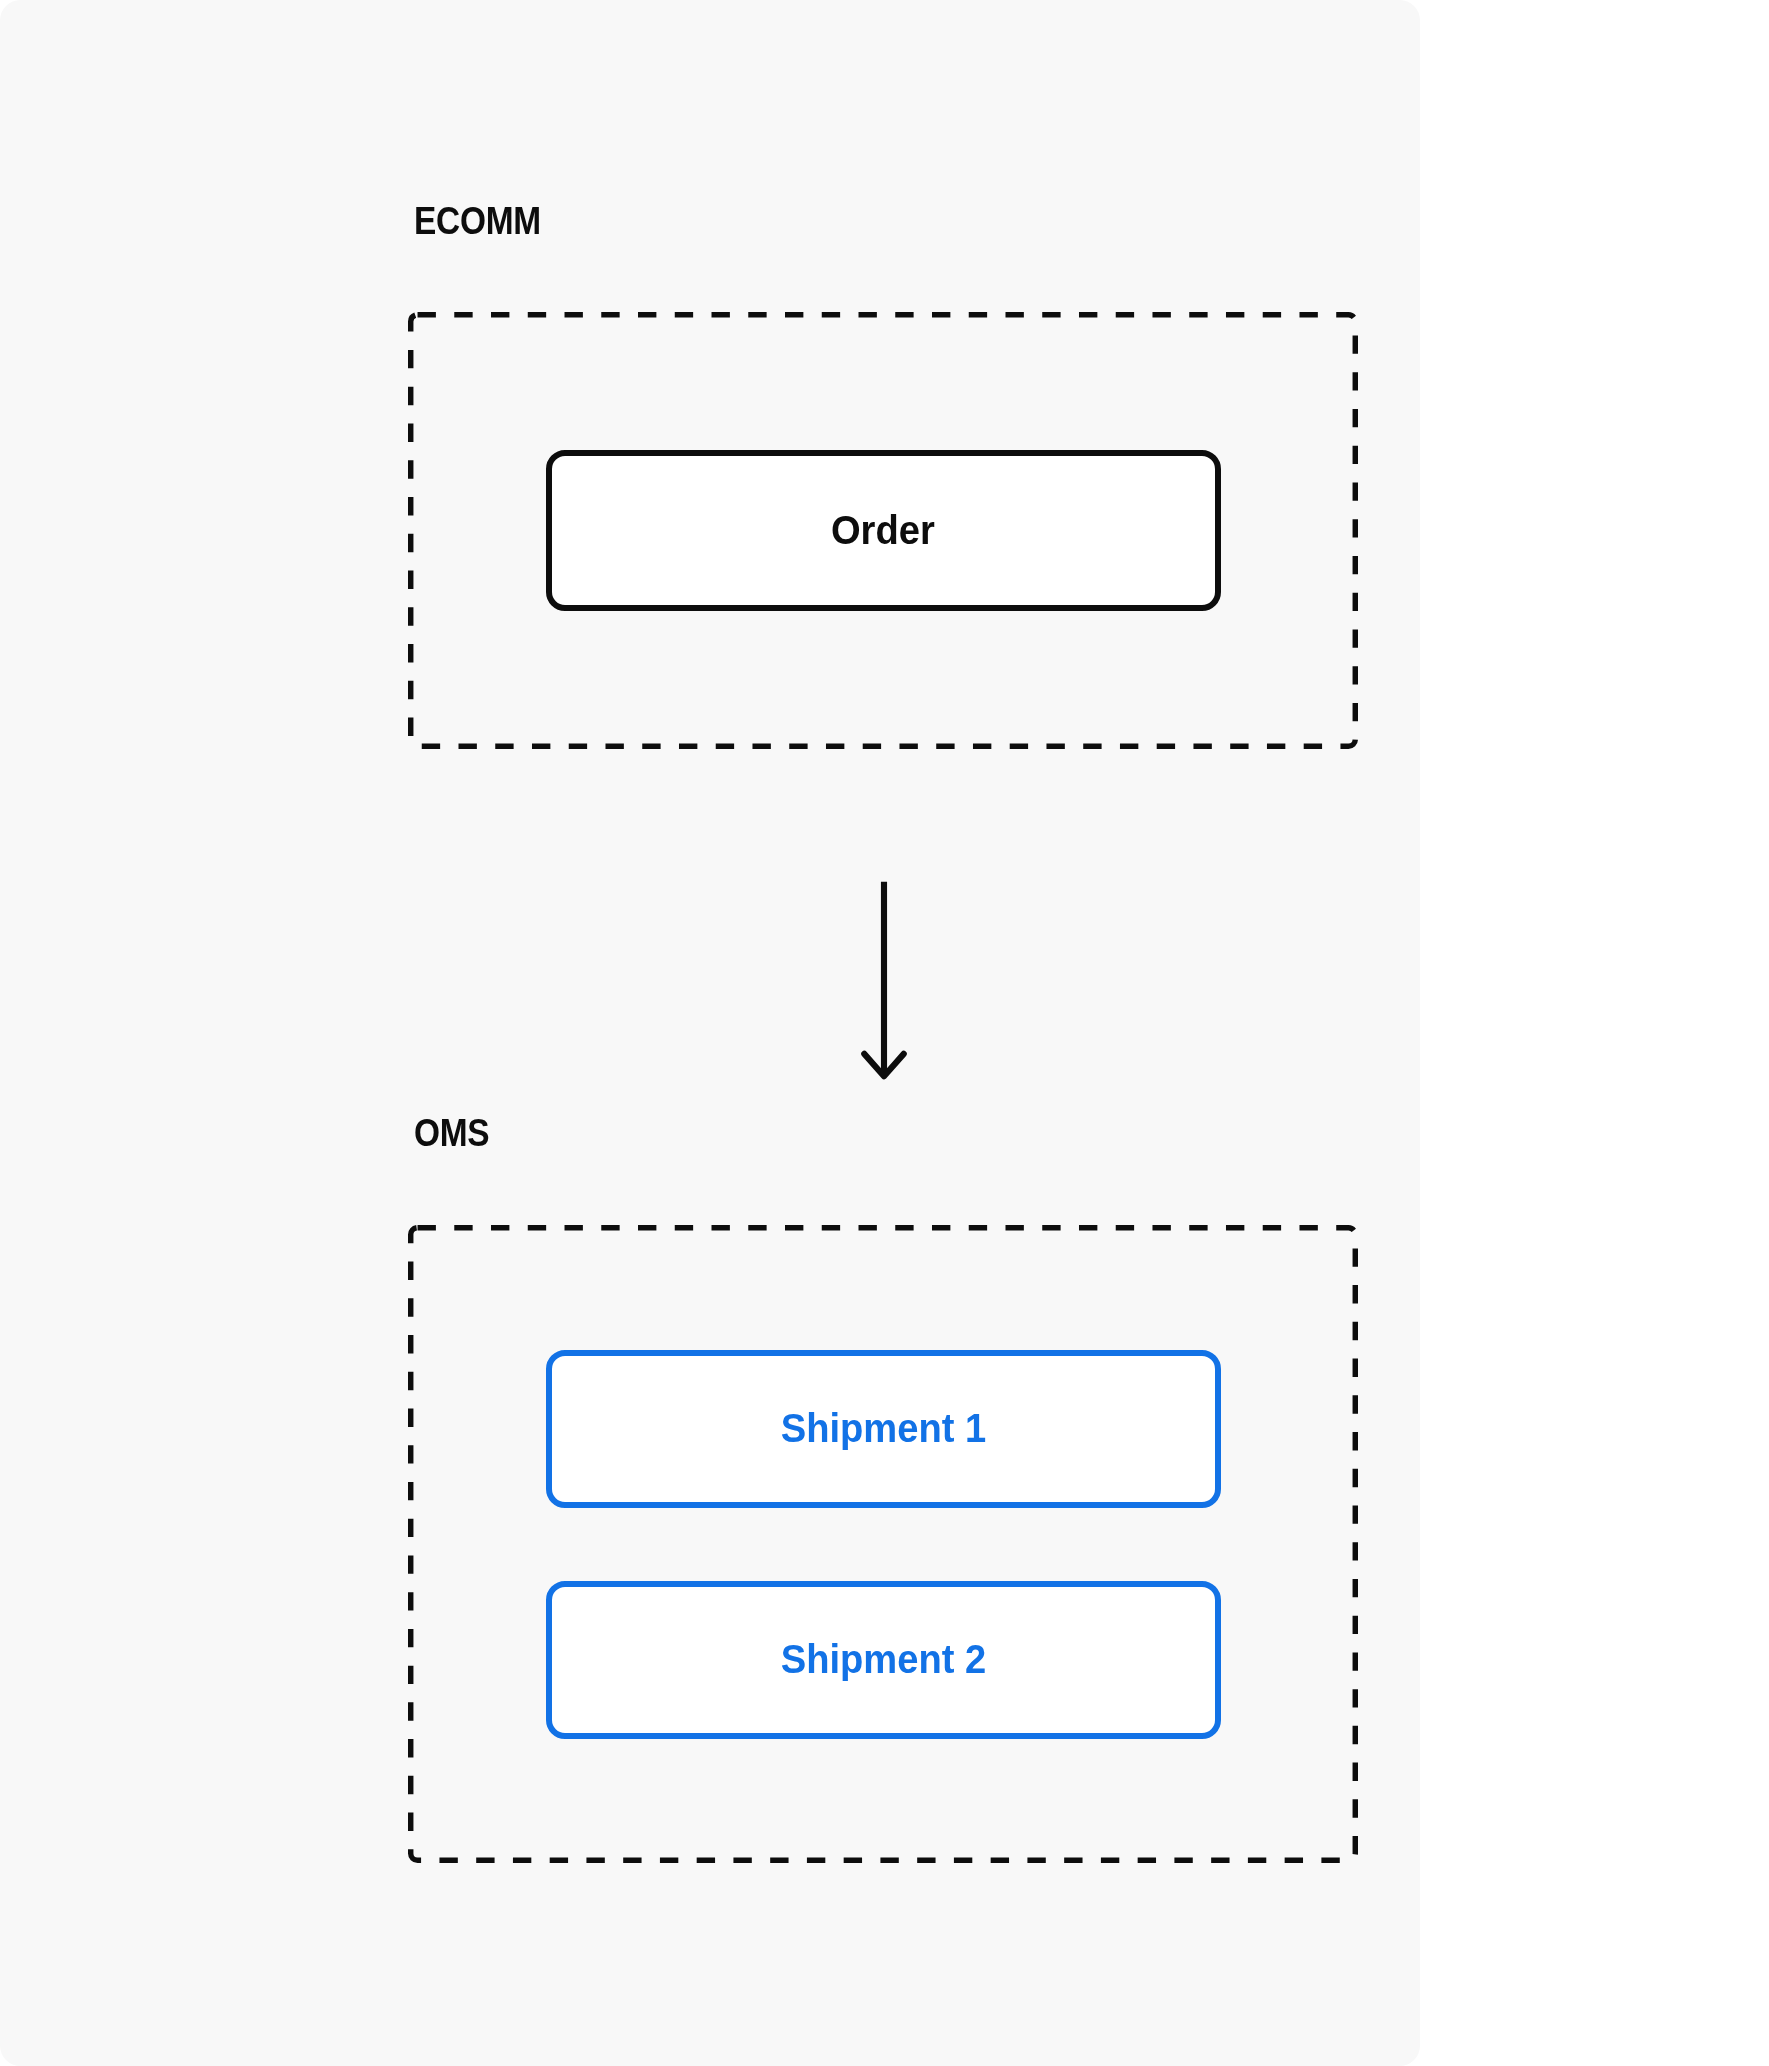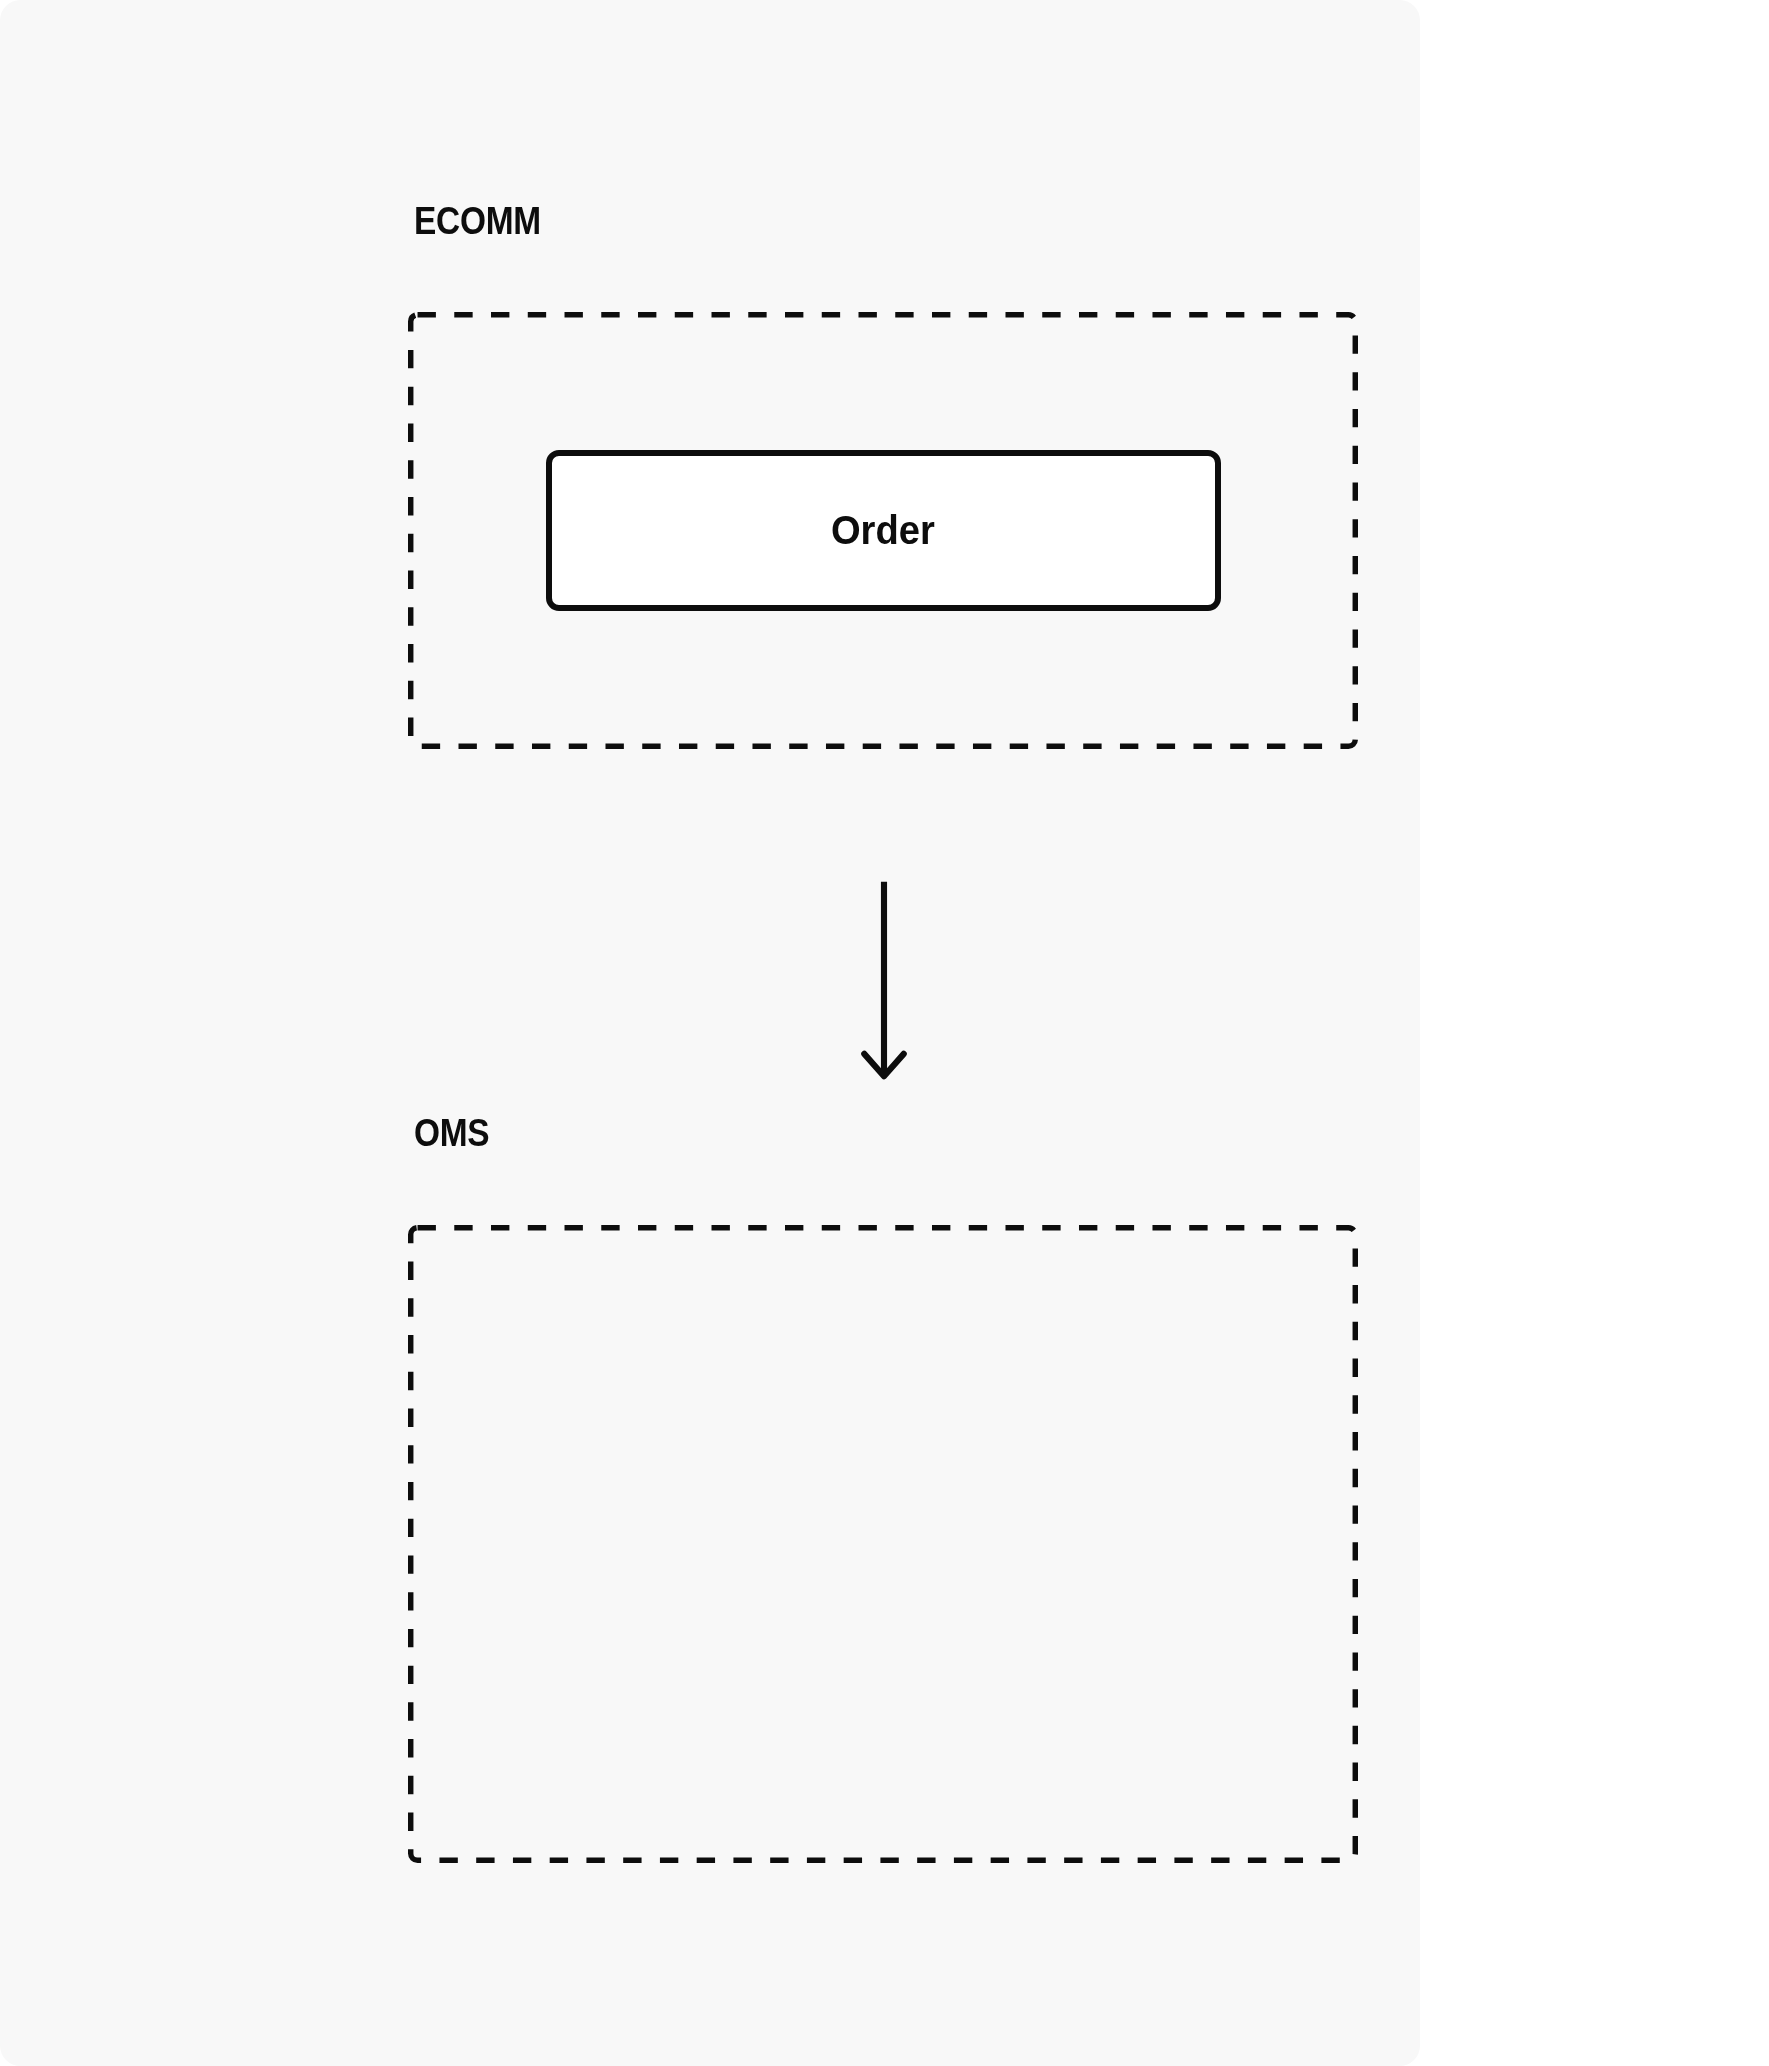--- a/index.html
+++ b/index.html
@@ -55,21 +55,21 @@
     stroke: var(--ink, #0d0d0d);
     stroke-width: 8px;
     stroke-dasharray: 27 27;
   }
 
   .node {
     width: 675px;
     height: 161px;
     box-sizing: border-box;
     background: var(--node-bg, #ffffff);
-    border-radius: 13px;
+    border-radius: 19px;
     display: flex;
     align-items: center;
     justify-content: center;
   }
   .node-ink {
     border: 6.1px solid var(--ink, #0d0d0d);
   }
   .node-accent {
     height: 158px;
     border: 6.1px solid var(--accent, #1272e6);
@@ -132,16 +132,24 @@
     <path class="shaft" d="M60 4 L60 286"></path>
     <path class="head" d="M31 257 L60 290 L89 257"></path>
   </svg>
 
   <div class="group-label oms-label">OMS</div>
 
   <div class="group-box oms-box">
     <svg class="dashed" viewBox="0 0 1396 938" preserveAspectRatio="none" aria-hidden="true">
       <rect x="4" y="4" width="1388" height="930" rx="10"></rect>
     </svg>
+    <div class="nodes-stack">
+      <div class="node node-accent">
+        <span class="node-label">Shipment 1</span>
+      </div>
+      <div class="node node-accent">
+        <span class="node-label">Shipment 2</span>
+      </div>
+    </div>
   </div>
 
 </div>
 
 
 </body></html>

